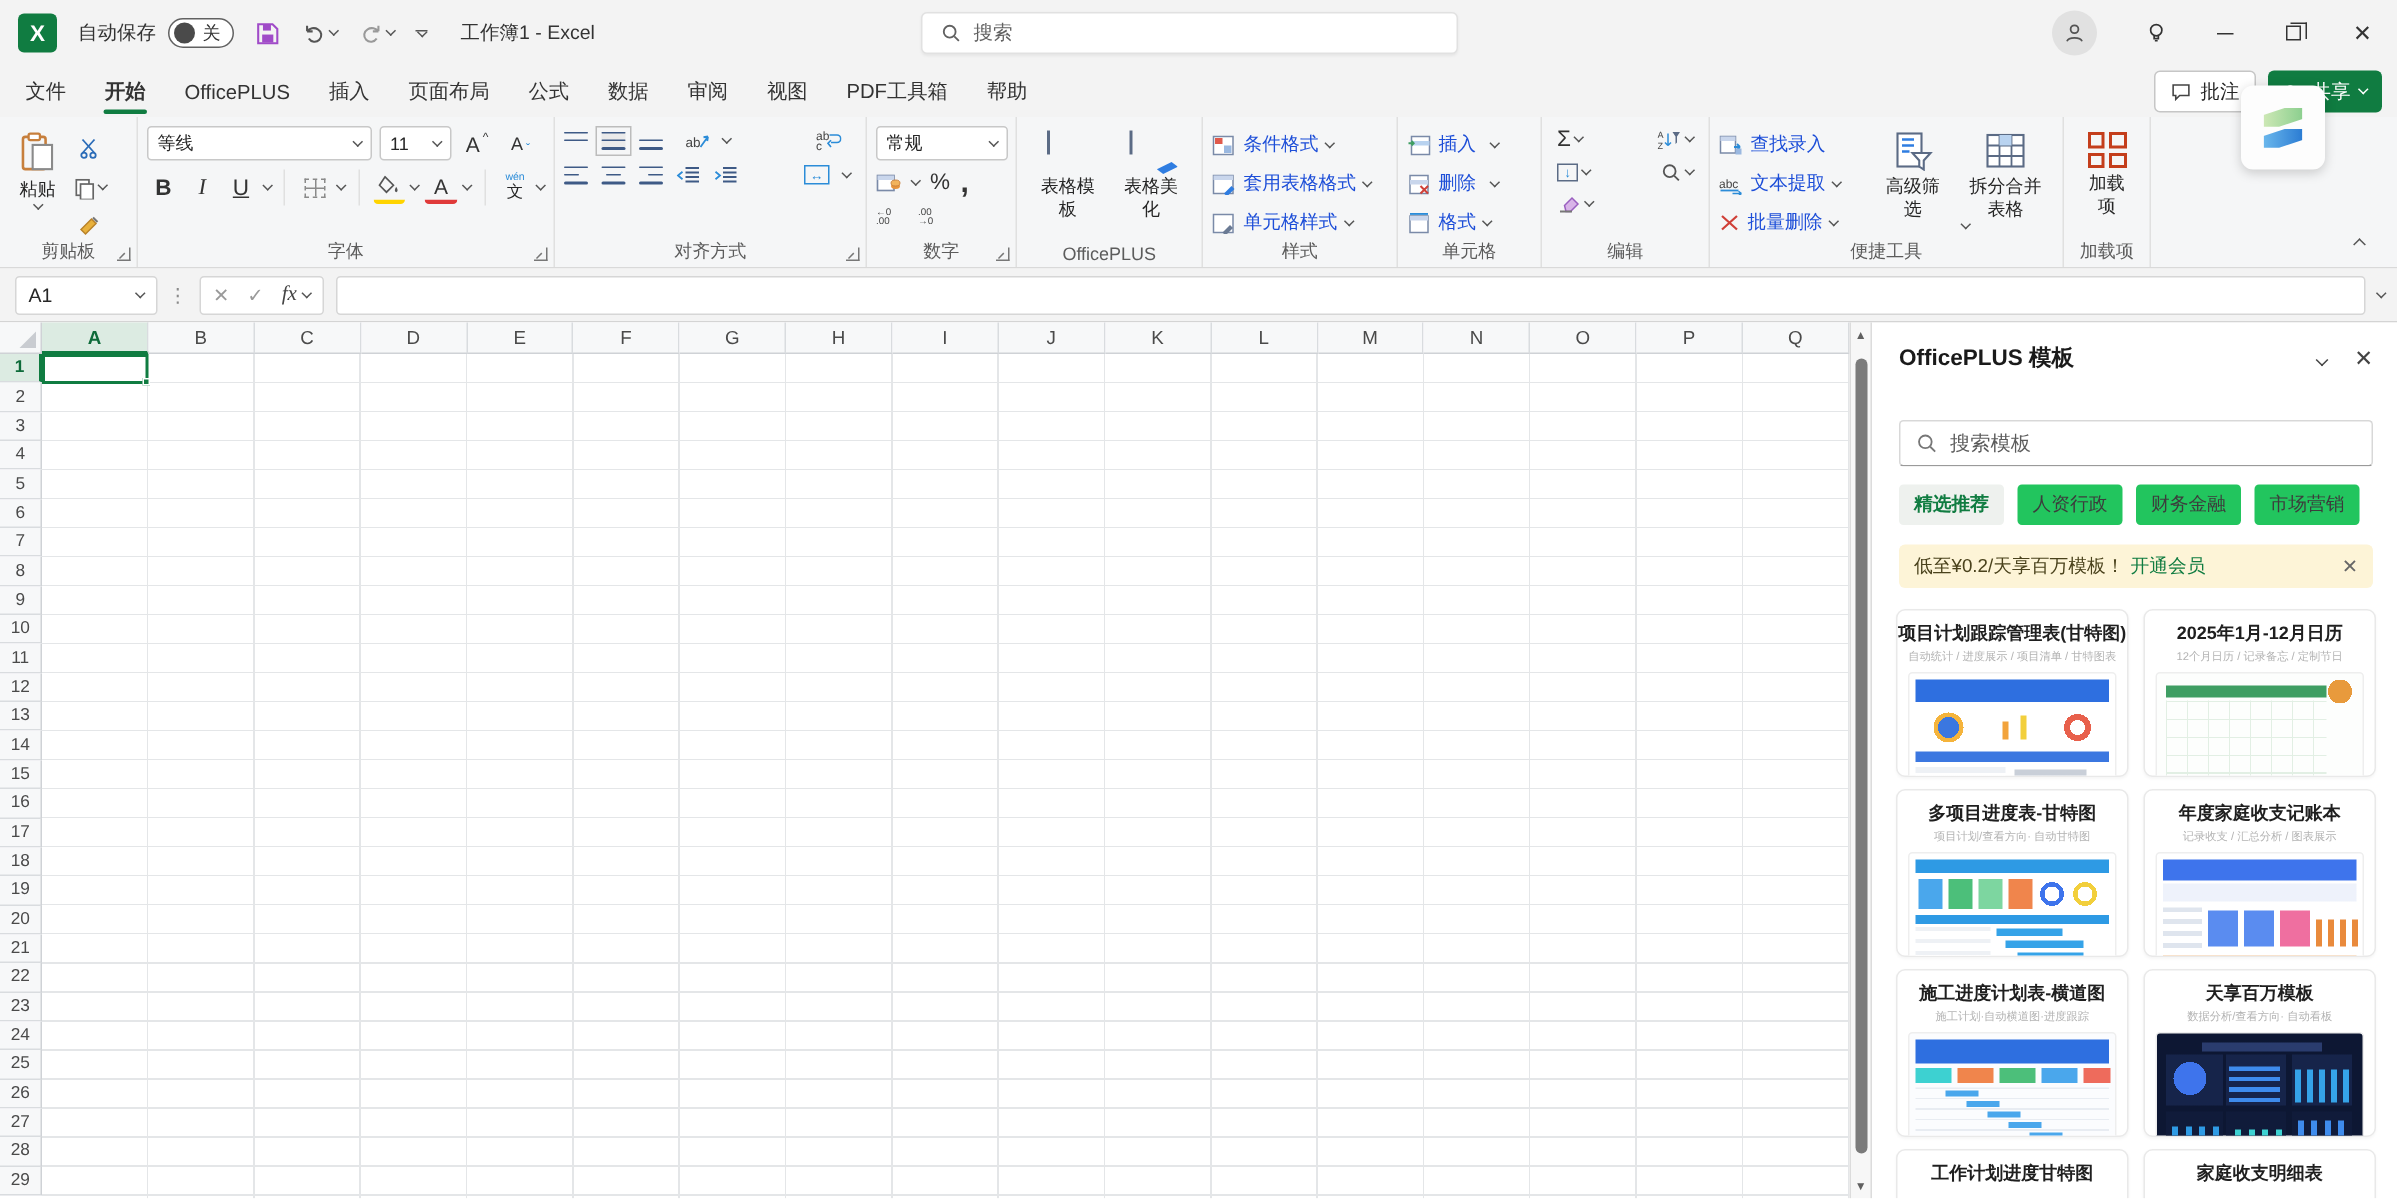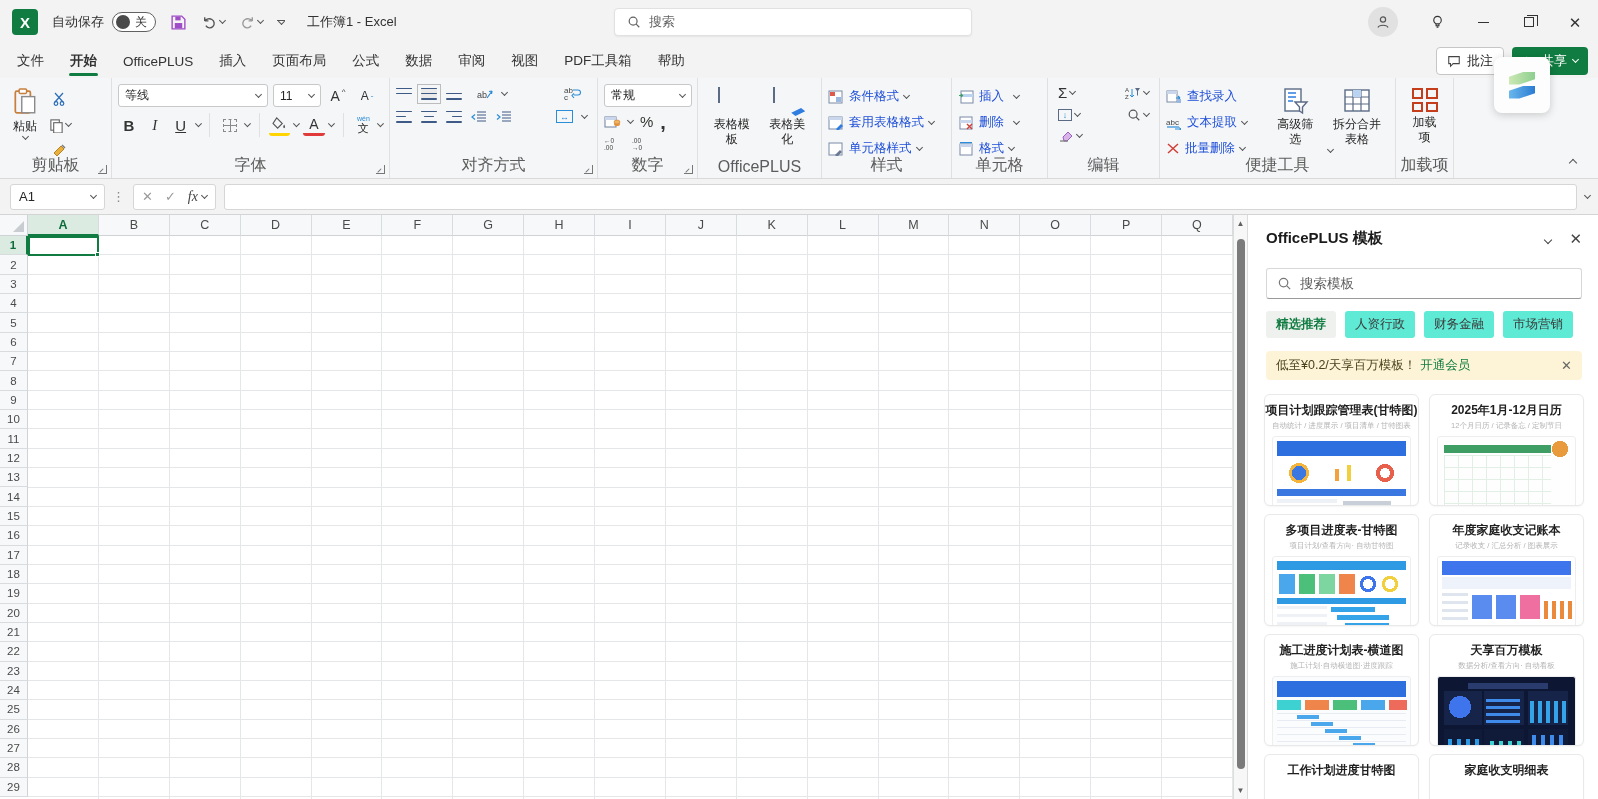--- a/index.html
+++ b/index.html
@@ -42,21 +42,21 @@
   .comment-btn{height:28px;padding:0 10px;background:#fff;border:1px solid #c6c6c6;border-radius:4px;display:flex;align-items:center;gap:6px;font-size:13px}
   .share-btn{height:28px;padding:0 10px;background:#107c41;border-radius:4px;display:flex;align-items:center;gap:6px;color:#fff;font-size:13px}
   .share-btn .chev{border-color:#fff}
   .logo-pop{position:absolute;left:1494px;top:57px;width:56px;height:56px;background:#fdfdfd;border-radius:8px;box-shadow:0 2px 8px rgba(0,0,0,.18);z-index:60;display:flex;align-items:center;justify-content:center;flex-direction:column}
   .lp-a{width:26px;height:13px;background:linear-gradient(90deg,#cde8b5,#8ccf8f);clip-path:polygon(0 40%,60% 0,100% 0,100% 60%,40% 100%,0 100%)}
   .lp-b{width:26px;height:13px;margin-top:1px;background:linear-gradient(90deg,#6ab7ec,#2b7cd3);clip-path:polygon(0 40%,60% 0,100% 0,100% 60%,40% 100%,0 100%)}
 
   
   .ribbon{position:absolute;left:0;top:78px;width:1598px;height:101px;background:#f5f6f7;border-bottom:1px solid #d9d9d9;display:flex}
   .rgroup{position:relative;height:100%;border-right:1px solid #e0e0e0;padding:6px 6px 18px 6px;display:flex;align-items:flex-start}
-  .glabel{position:absolute;bottom:2px;left:0;right:0;text-align:center;font-size:16px;color:#5c5c5c}
+  .glabel{position:absolute;bottom:2px;left:0;right:0;text-align:center;font-size:12px;color:#5c5c5c}
   .launcher{position:absolute;right:4px;bottom:4px;width:9px;height:9px;border-right:1.2px solid #777;border-bottom:1.2px solid #777}
   .launcher:before{content:"";position:absolute;right:2px;bottom:2px;width:5px;height:1.2px;background:#777;transform:rotate(-45deg)}
   .bigbtn{display:flex;flex-direction:column;align-items:center;justify-content:flex-start;padding:4px 6px;border-radius:4px;gap:3px}
   .bigbtn .blabel{font-size:12px;color:#262626;text-align:center;line-height:1.25;display:flex;align-items:center;gap:3px}
   .smallbtn{width:24px;height:22px;display:flex;align-items:center;justify-content:center;border-radius:3px;gap:2px}
   .col{display:flex;flex-direction:column}
   .row{display:flex;align-items:center}
   .combo{background:#fff;border:1px solid #c8c8c8;border-radius:3px;height:23px;display:flex;align-items:center;padding:0 6px;justify-content:space-between}
   .fontrow2{margin-top:6px;gap:4px}
   .vsep{width:1px;height:24px;background:#e0e0e0;margin:0 5px}
@@ -110,23 +110,23 @@
   .vscroll .arr{position:absolute;left:0;width:100%;text-align:center;color:#606060;font-size:8px}
   .vscroll .arr.t{top:4px}
   .vscroll .arr.b{bottom:4px}
   .vthumb{position:absolute;left:3px;top:24px;width:8px;height:530px;background:#7b7b7b;border-radius:4px}
 
   
   .sidebar{position:relative;width:350px;height:100%;background:#fff;overflow:hidden}
   .sb-head{display:flex;align-items:center;margin:14px 16px 0 18px}
   .sb-title{font-size:15px;font-weight:bold;color:#1a1a1a;flex:1}
   .sb-ico{margin-left:18px;color:#444}
-  .sb-search{margin:20px 16px 0 18px;height:31px;border:1px solid #d8d8d8;border-bottom:1px solid #9a9a9a;border-radius:3px;display:flex;align-items:center;padding:0 10px;gap:8px;color:#5c5c5c;font-size:13.5px}
+  .sb-search{margin:32px 16px 0 18px;height:31px;border:1px solid #d8d8d8;border-bottom:1px solid #9a9a9a;border-radius:3px;display:flex;align-items:center;padding:0 10px;gap:8px;color:#5c5c5c;font-size:13.5px}
   .chips{display:flex;gap:9px;margin:12px 16px 0 18px;align-items:center}
-  .chip{background:#5eead4;border-radius:3px;padding:5px 10px;font-size:12.5px;color:#3c3c3c;white-space:nowrap}
+  .chip{background:#22c55e;border-radius:3px;padding:5px 10px;font-size:12.5px;color:#3c3c3c;white-space:nowrap}
   .chip.active{color:#107c41;font-weight:bold;background:#eef1ee}
   .chips .more{margin-left:auto;margin-right:6px}
   .banner{margin:13px 16px 0 18px;height:29px;background:#fdf4d7;border-radius:4px;display:flex;align-items:center;padding:0 10px;font-size:12.5px;color:#4a421c}
   .banner .link{color:#107c41;margin-left:4px}
   .banner .bx{margin-left:auto;color:#666;font-size:13px}
   .cards{display:grid;grid-template-columns:1fr 1fr;gap:8px 10px;margin:14px 14px 0 16px}
   .card{background:#fff;border:1px solid #e9e9e9;border-radius:6px;height:112px;overflow:hidden;padding-top:7px;box-shadow:0 1px 2px rgba(0,0,0,.04)}
   .card .ct{font-size:12px;font-weight:bold;color:#1f1f1f;text-align:center;white-space:nowrap;overflow:hidden}
   .card .cs{font-size:7.5px;color:#b3b3b3;text-align:center;margin-top:2px;white-space:nowrap;overflow:hidden}
   .pv{margin:5px 7px 0 7px;height:90px;border-radius:3px;border:1px solid #eee;position:relative;overflow:hidden}
@@ -307,21 +307,21 @@
       <span class="chev sm"></span>
     </span>
   </div>
   <div class="logo-pop">
     <span class="lp-a"></span>
     <span class="lp-b"></span>
   </div>
 
   <div class="ribbon">
 
-    <div class="rgroup" style="width:112px">
+    <div class="rgroup" style="width:92px">
       <div class="bigbtn">
         <svg width="26" height="28" viewBox="0 0 24 26">
             <rect x="3" y="3" width="14" height="20" rx="1.5" fill="none" stroke="#c77f3c" stroke-width="1.6"></rect>
             <rect x="6.5" y="1" width="7" height="4" rx="1" fill="#fff" stroke="#c77f3c" stroke-width="1.4"></rect>
             <rect x="9" y="8" width="12" height="15" fill="#fff" stroke="#8a8a8a" stroke-width="1.3"></rect>
           </svg>
         <span class="blabel">
             <span>粘贴</span>
           </span>
         <span class="chev sm"></span>

